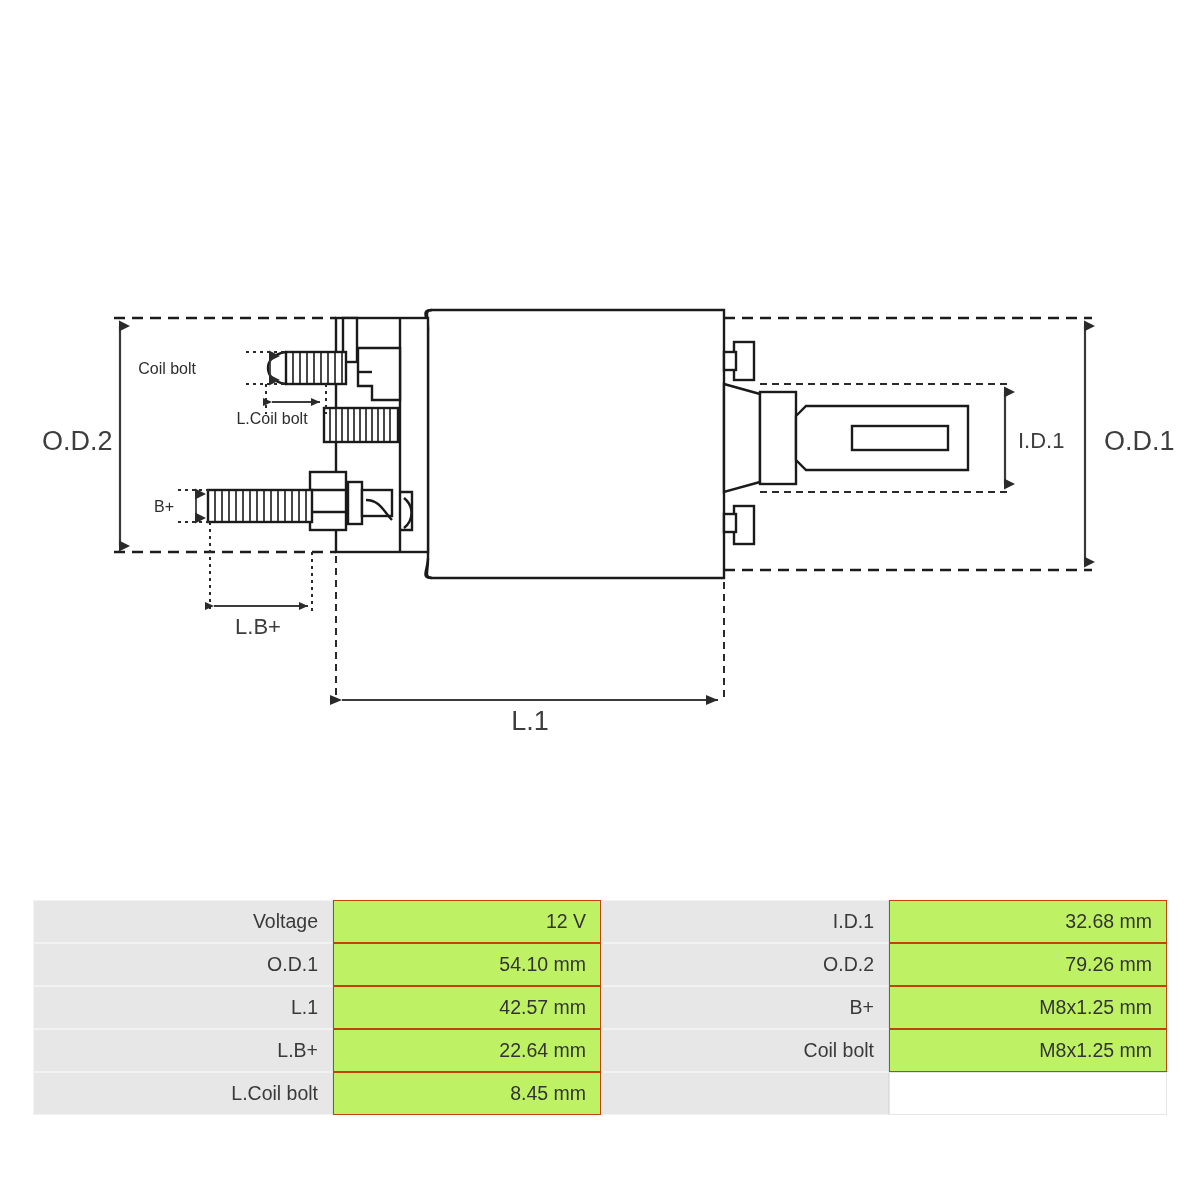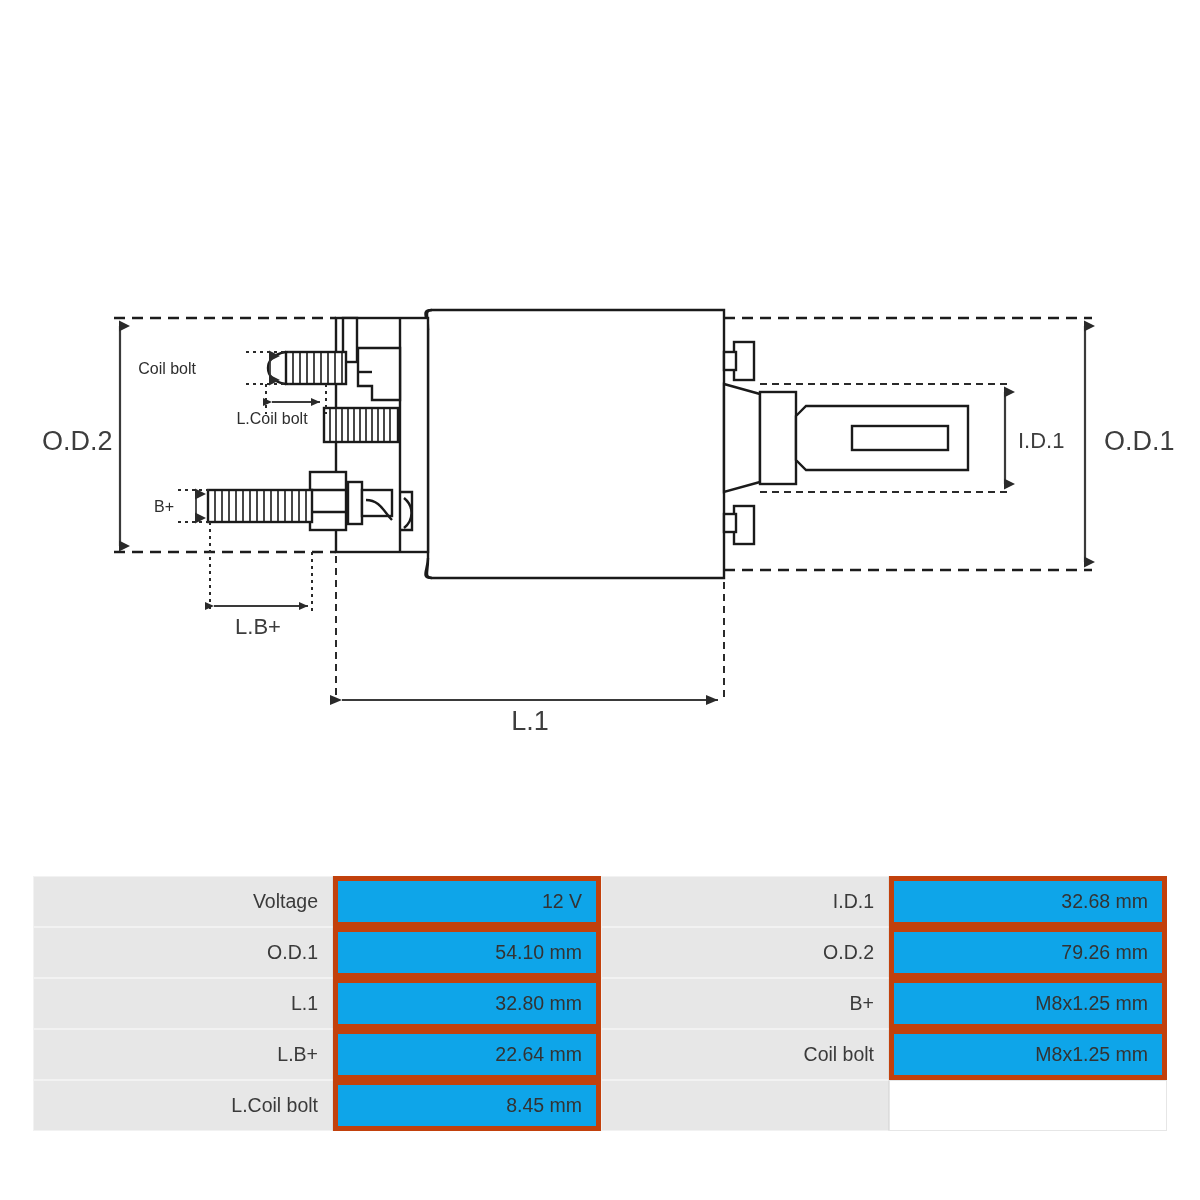--- a/index.html
+++ b/index.html
@@ -23,21 +23,21 @@
     height: 860px;
   }
   #drawing-svg {
     display: block;
     width: 1200px;
     height: 860px;
   }
   .spec-table-wrap {
     position: absolute;
     left: 33px;
-    top: 876px;
+    top: 900px;
     width: 1134px;
   }
   table.spec-table {
     border-collapse: separate;
     border-spacing: 0;
     width: 1134px;
     table-layout: fixed;
   }
   table.spec-table td {
     height: 41px;
@@ -48,22 +48,22 @@
     white-space: nowrap;
     overflow: hidden;
   }
   td.lbl {
     background: #e7e7e7;
     border: 1px solid #f2f2f2;
     border-right: 1px solid #dcdcdc;
     color: #3a3a3a;
   }
   td.val {
-    background: #0ea5e9;
-    border: 5px solid #c2410c;
+    background: #bef264;
+    border: 1px solid #c2410c;
     color: #333333;
   }
   td.val.empty {
     background: #ffffff;
     border: 1px solid #e6e6e6;
   }
   td.lbl.empty {
     background: #e7e7e7;
   }
   col.c-lbl-l { width: 300px; }
@@ -340,21 +340,21 @@
         <td class="val">32.68 mm</td>
       </tr>
       <tr>
         <td class="lbl">O.D.1</td>
         <td class="val">54.10 mm</td>
         <td class="lbl">O.D.2</td>
         <td class="val">79.26 mm</td>
       </tr>
       <tr>
         <td class="lbl">L.1</td>
-        <td class="val">32.80 mm</td>
+        <td class="val">42.57 mm</td>
         <td class="lbl">B+</td>
         <td class="val">M8x1.25 mm</td>
       </tr>
       <tr>
         <td class="lbl">L.B+</td>
         <td class="val">22.64 mm</td>
         <td class="lbl">Coil bolt</td>
         <td class="val">M8x1.25 mm</td>
       </tr>
       <tr>

